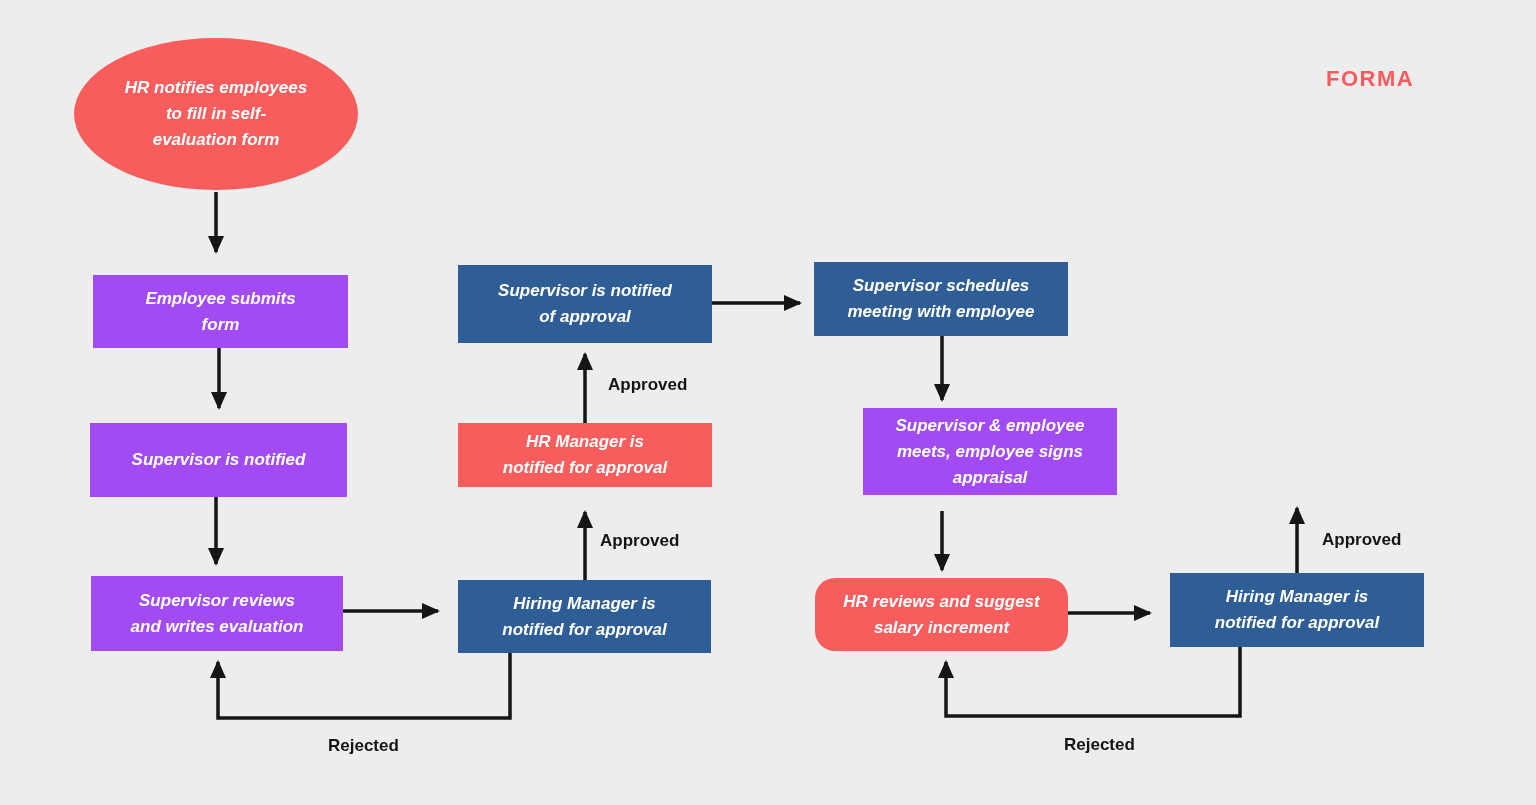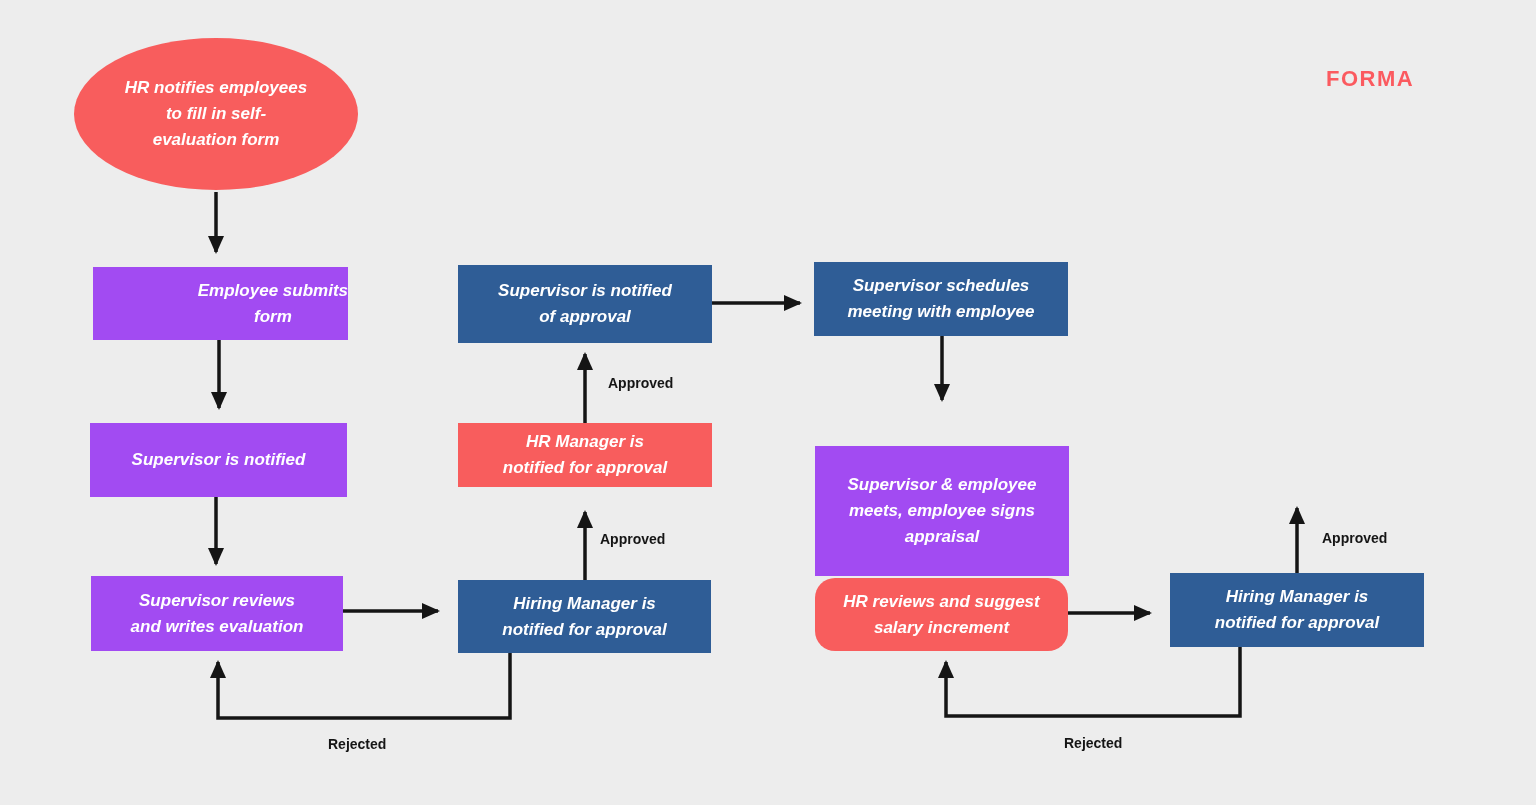--- a/index.html
+++ b/index.html
@@ -19,21 +19,21 @@
   .node{
     position:absolute;display:flex;align-items:center;justify-content:center;
     text-align:center;color:var(--text-light);font-weight:700;font-size:17px;
     line-height:26px;white-space:pre-line;font-style:italic;
   }
   .ellipse{border-radius:50%;}
   .coral{background:var(--coral);}
   .purple{background:var(--purple);}
   .blue{background:var(--blue);}
   .edge-label{
-    position:absolute;font-weight:700;font-size:14px;color:var(--ink);
+    position:absolute;font-weight:700;font-size:17px;color:var(--ink);
     white-space:nowrap;
   }
   .logo{
     position:absolute;left:1326px;top:66px;font-size:22px;font-weight:800;
     letter-spacing:1.5px;color:var(--logo);
   }
 </style>
 </head>
 <body>
 
@@ -59,21 +59,21 @@
     <path d="M510 653 L510 718 L218 718 L218 662" marker-end="url(#ah)"></path>
     <path d="M1240 647 L1240 716 L946 716 L946 662" marker-end="url(#ah)"></path>
   </svg>
 
   <div class="node ellipse coral" style="left:74px;top:38px;width:284px;height:152px;">
     <span>HR notifies employees
 to fill in self-
 evaluation form</span>
   </div>
 
-  <div class="node purple" style="left:93px;top:267px;width:255px;height:73px;justify-content:flex-end;">
+  <div class="node purple" style="left:93px;top:275px;width:255px;height:73px;">
     <span>Employee submits
 form</span>
   </div>
 
   <div class="node purple" style="left:90px;top:423px;width:257px;height:74px;">
     <span>Supervisor is notified</span>
   </div>
 
   <div class="node purple" style="left:91px;top:576px;width:252px;height:75px;">
     <span>Supervisor reviews
@@ -93,21 +93,21 @@
   <div class="node blue" style="left:458px;top:580px;width:253px;height:73px;">
     <span>Hiring Manager is
 notified for approval</span>
   </div>
 
   <div class="node blue" style="left:814px;top:262px;width:254px;height:74px;">
     <span>Supervisor schedules
 meeting with employee</span>
   </div>
 
-  <div class="node purple" style="left:815px;top:408px;width:254px;height:130px;margin-top:38px;">
+  <div class="node purple" style="left:863px;top:408px;width:254px;height:87px;">
     <span>Supervisor &amp; employee
 meets, employee signs
 appraisal</span>
   </div>
 
   <div class="node coral" style="left:815px;top:578px;width:253px;height:73px;border-radius:20px;">
     <span>HR reviews and suggest
 salary increment</span>
   </div>
 

